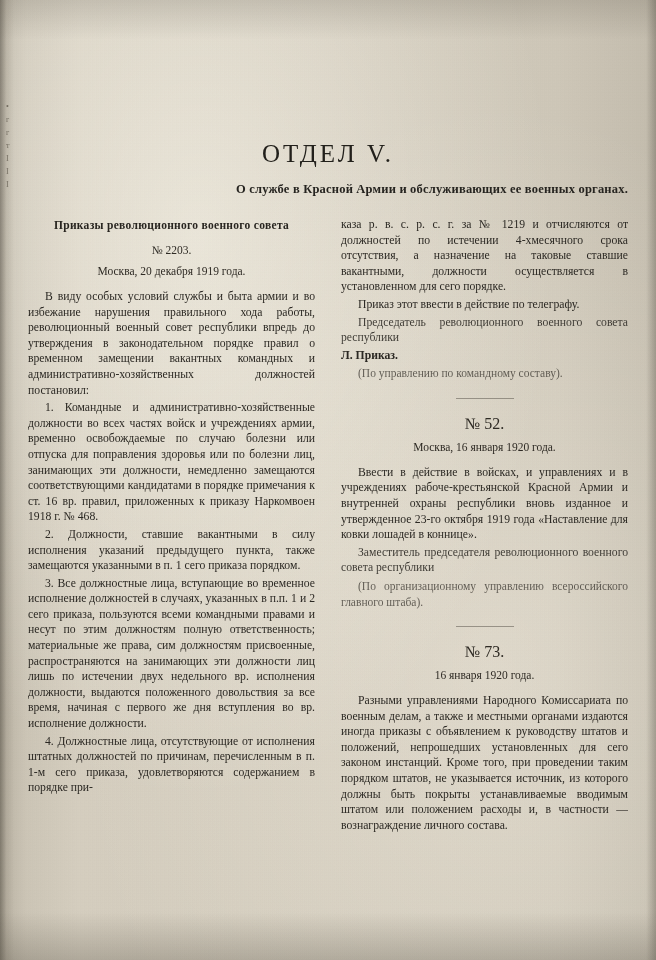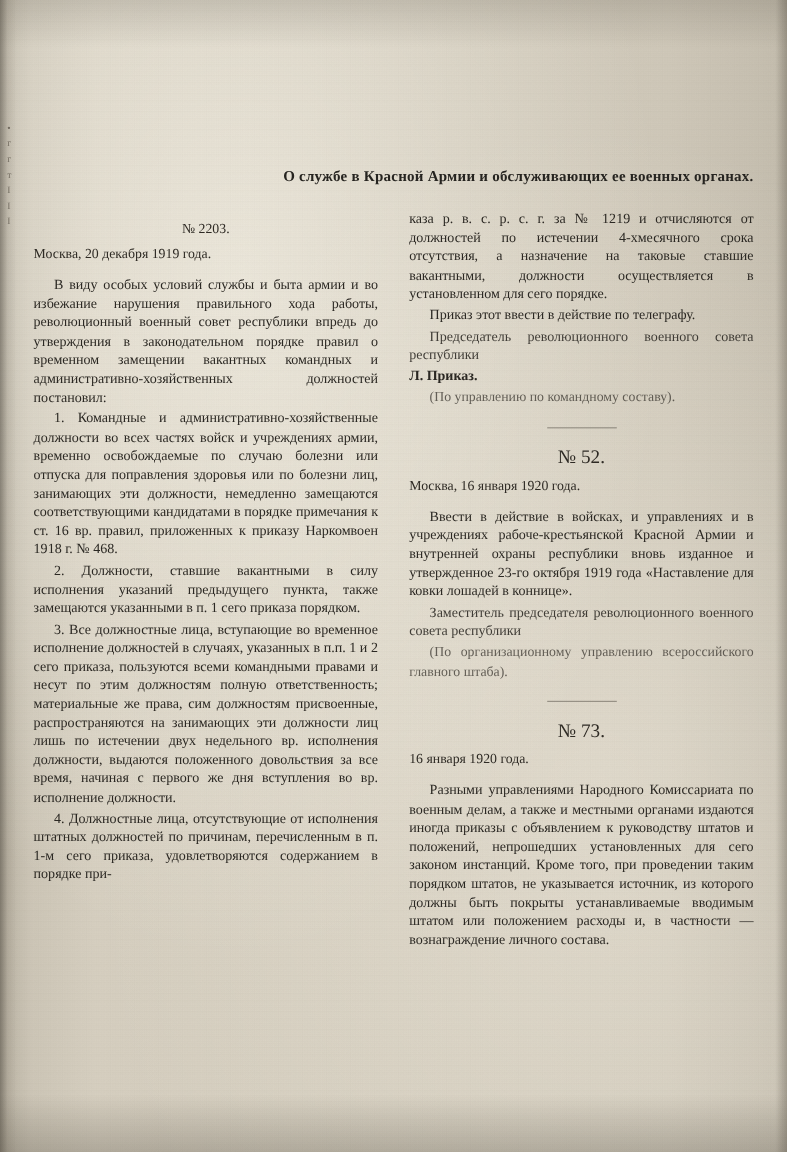--- a/index.html
+++ b/index.html
@@ -120,20 +120,21 @@
   .head-line.bold {
     font-weight: bold;
     font-size: 11.5px;
   }
   .doc-num {
     text-align: center;
     font-size: 11.5px;
     margin: 7px 0 9px 0;
   }
   .place-date {
+    text-align: center;
     font-size: 11.5px;
     margin: 0 0 12px 0;
   }
   .rule {
     width: 58px;
     height: 1px;
     background: #5f5a50;
     margin: 16px auto 14px auto;
     opacity: 0.55;
   }
@@ -188,26 +189,28 @@
     <div>г</div>
     <div>г</div>
     <div>т</div>
     <div>I</div>
     <div>I</div>
     <div>I</div>
   </div>
 
   <div class="content">
 
+    <h1 class="section-title">ОТДЕЛ V.</h1>
     <div class="section-sub">О службе в Красной Армии и обслуживающих ее военных органах.</div>
 
     <div class="columns">
 
       <div class="col">
         <div class="head-block">
+          <div class="head-line bold">Приказы революционного военного совета</div>
         </div>
 
         <div class="doc-num">№ 2203.</div>
         <div class="place-date">Москва, 20 декабря 1919 года.</div>
 
         <p class="body">В виду особых условий службы и быта армии и во избежание нарушения правильного хода работы, революционный военный совет республики впредь до утверждения в законодательном порядке правил о временном замещении вакантных командных и административно-хозяйственных должностей постановил:</p>
         <p class="body">1. Командные и административно-хозяйственные должности во всех частях войск и учреждениях армии, временно освобождаемые по случаю болезни или отпуска для поправления здоровья или по болезни лиц, занимающих эти должности, немедленно замещаются соответствующими кандидатами в порядке примечания к ст. 16 вр. правил, приложенных к приказу Наркомвоен 1918 г. № 468.</p>
         <p class="body">2. Должности, ставшие вакантными в силу исполнения указаний предыдущего пункта, также замещаются указанными в п. 1 сего приказа порядком.</p>
         <p class="body">3. Все должностные лица, вступающие во временное исполнение должностей в случаях, указанных в п.п. 1 и 2 сего приказа, пользуются всеми командными правами и несут по этим должностям полную ответственность; материальные же права, сим должностям присвоенные, распространяются на занимающих эти должности лиц лишь по истечении двух недельного вр. исполнения должности, выдаются положенного довольствия за все время, начиная с первого же дня вступления во вр. исполнение должности.</p>
         <p class="body">4. Должностные лица, отсутствующие от исполнения штатных должностей по причинам, перечисленным в п. 1-м сего приказа, удовлетворяются содержанием в порядке при-</p>

